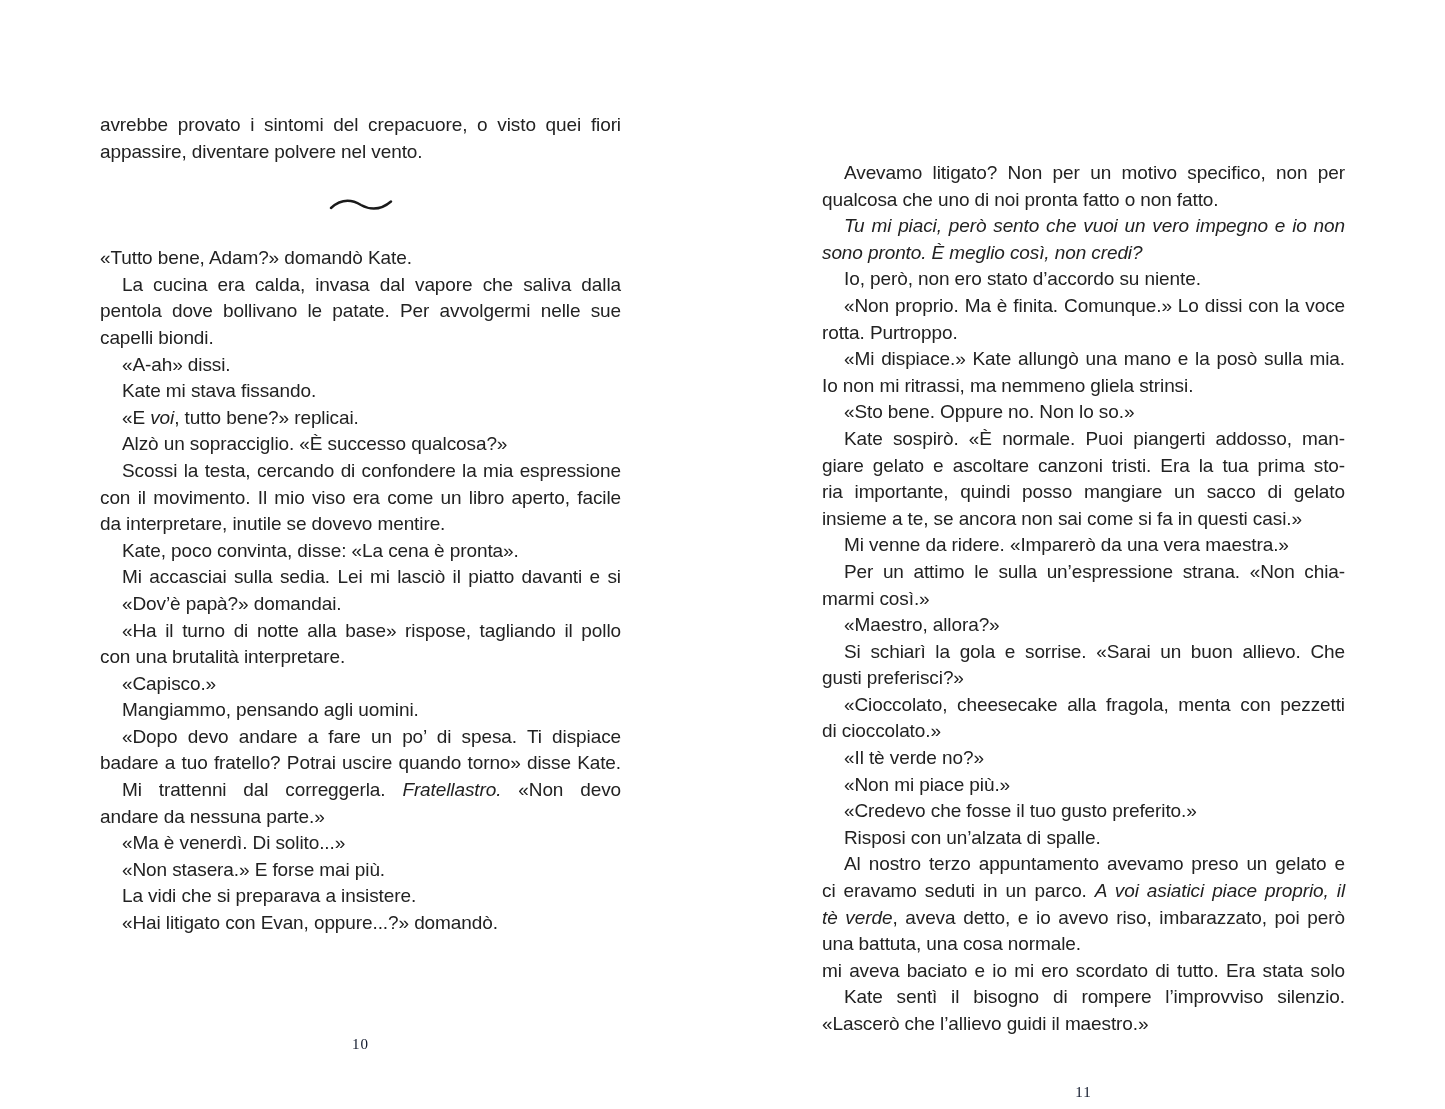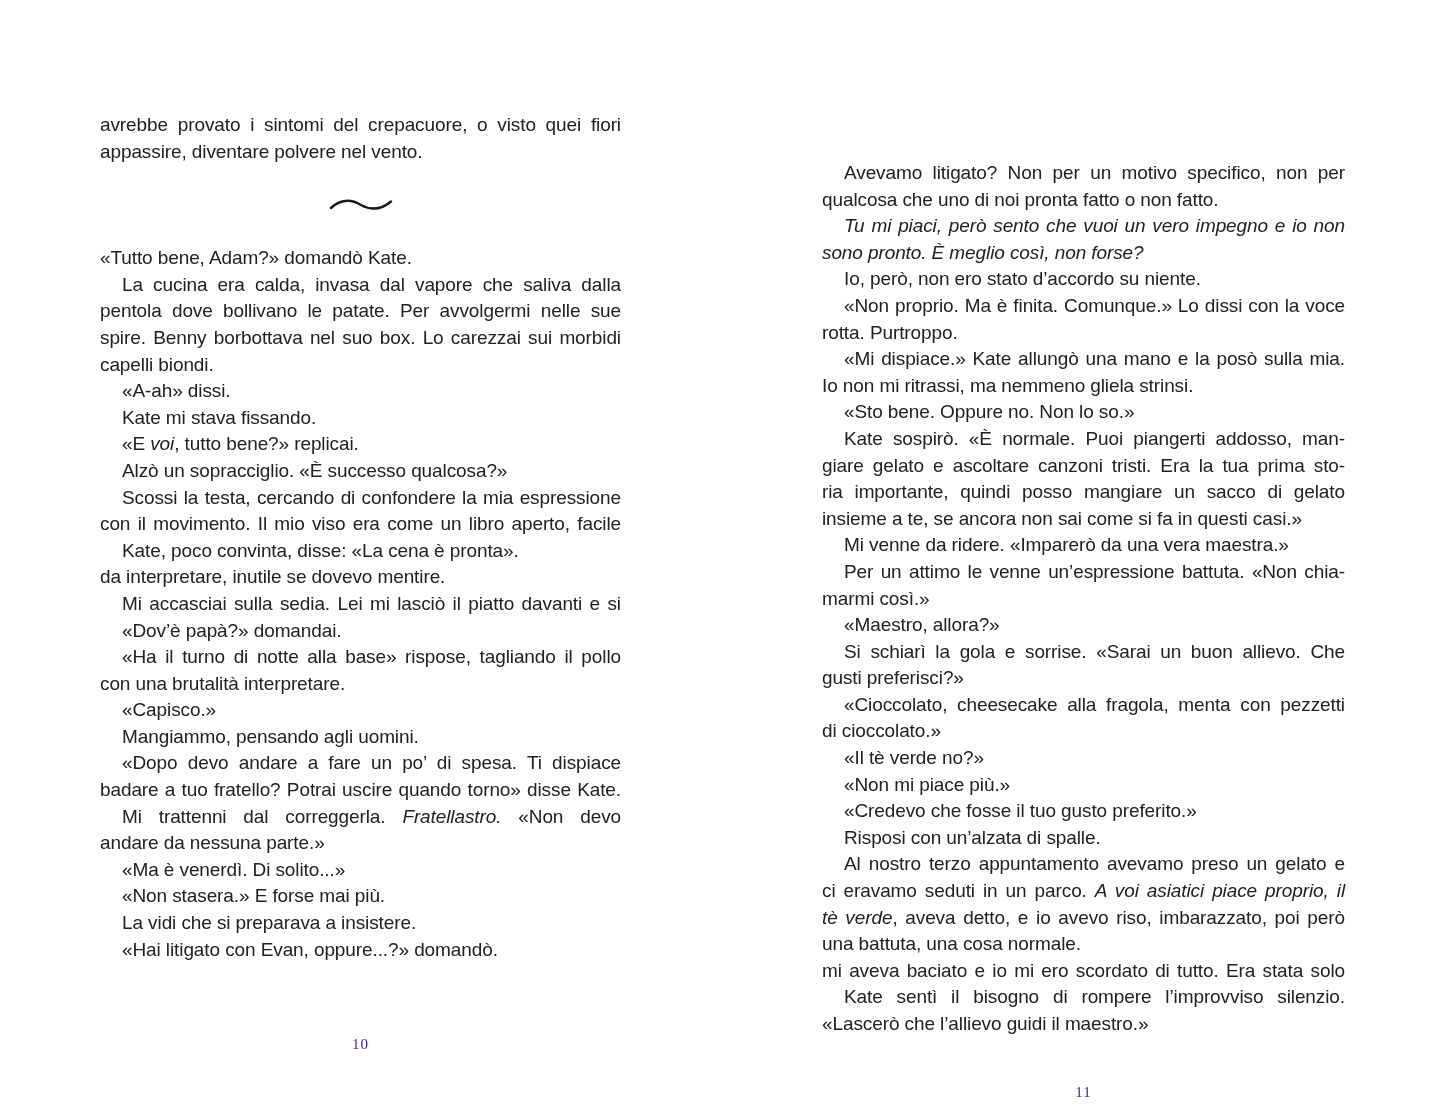--- a/index.html
+++ b/index.html
@@ -46,50 +46,49 @@
   }
   .folio {
     position: absolute;
     top: 1036px;
     left: 0;
     width: 100%;
     text-align: center;
     font-family: "Liberation Serif", serif;
     font-size: 15px;
     letter-spacing: 1px;
-    color: #4c1d95;
+    color: #0f172a;
   }
 </style>
 </head>
 <body>
 
 <div>
 
   <div class="page page-left">
     <div class="text-block">
         <div class="line justify"><span>avrebbe provato i sintomi del crepacuore, o visto quei fiori</span></div>
         <div class="line"><span>appassire, diventare polvere nel vento.</span></div>
         <div class="ornament-block">
           <svg width="66" height="18" viewBox="0 0 66 18" aria-hidden="true">
             <path d="M3 12 C 13 3, 23 3, 33 9 C 43 14.5, 53 14, 63 5.5" fill="none" stroke="#1a1a1a" stroke-width="2.4" stroke-linecap="round"></path>
           </svg>
         </div>
         <div class="line"><span>«Tutto bene, Adam?» domandò Kate.</span></div>
         <div class="line indent justify"><span>La cucina era calda, invasa dal vapore che saliva dalla</span></div>
         <div class="line justify"><span>pentola dove bollivano le patate. Per avvolgermi nelle sue</span></div>
-        <div class="line justify"><span>spire. Benny borbottava nel suo box. Lo carezzai sui morbidi</span></div>
         <div class="line"><span>capelli biondi.</span></div>
         <div class="line indent"><span>«A-ah» dissi.</span></div>
         <div class="line indent"><span>Kate mi stava fissando.</span></div>
         <div class="line indent"><span>«E </span><i>voi</i><span>, tutto bene?» replicai.</span></div>
         <div class="line indent"><span>Alzò un sopracciglio. «È successo qualcosa?»</span></div>
         <div class="line indent justify"><span>Scossi la testa, cercando di confondere la mia espressione</span></div>
         <div class="line justify"><span>con il movimento. Il mio viso era come un libro aperto, facile</span></div>
+        <div class="line"><span>da interpretare, inutile se dovevo mentire.</span></div>
         <div class="line indent"><span>Kate, poco convinta, disse: «La cena è pronta».</span></div>
-        <div class="line"><span>da interpretare, inutile se dovevo mentire.</span></div>
         <div class="line indent justify"><span>Mi accasciai sulla sedia. Lei mi lasciò il piatto davanti e si</span></div>
         <div class="line indent"><span>«Dov’è papà?» domandai.</span></div>
         <div class="line indent justify"><span>«Ha il turno di notte alla base» rispose, tagliando il pollo</span></div>
         <div class="line"><span>con una brutalità interpretare.</span></div>
         <div class="line indent"><span>«Capisco.»</span></div>
         <div class="line indent"><span>Mangiammo, pensando agli uomini.</span></div>
         <div class="line indent justify"><span>«Dopo devo andare a fare un po’ di spesa. Ti dispiace</span></div>
         <div class="line justify"><span>badare a tuo fratello? Potrai uscire quando torno» disse Kate.</span></div>
         <div class="line indent justify"><span>Mi trattenni dal correggerla. </span><i>Fratellastro.</i><span> «Non devo</span></div>
         <div class="line"><span>andare da nessuna parte.»</span></div>
@@ -99,33 +98,33 @@
         <div class="line indent"><span>«Hai litigato con Evan, oppure...?» domandò.</span></div>
       </div>
     <div class="folio">10</div>
   </div>
 
   <div class="page page-right">
     <div class="text-block">
         <div class="line indent justify"><span>Avevamo litigato? Non per un motivo specifico, non per</span></div>
         <div class="line"><span>qualcosa che uno di noi pronta fatto o non fatto.</span></div>
         <div class="line indent justify"><i>Tu mi piaci, però sento che vuoi un vero impegno e io non</i></div>
-        <div class="line"><i>sono pronto. È meglio così, non forse?</i></div>
+        <div class="line"><i>sono pronto. È meglio così, non credi?</i></div>
         <div class="line indent"><span>Io, però, non ero stato d’accordo su niente.</span></div>
         <div class="line indent justify"><span>«Non proprio. Ma è finita. Comunque.» Lo dissi con la voce</span></div>
         <div class="line"><span>rotta. Purtroppo.</span></div>
         <div class="line indent justify"><span>«Mi dispiace.» Kate allungò una mano e la posò sulla mia.</span></div>
         <div class="line"><span>Io non mi ritrassi, ma nemmeno gliela strinsi.</span></div>
         <div class="line indent"><span>«Sto bene. Oppure no. Non lo so.»</span></div>
         <div class="line indent justify"><span>Kate sospirò. «È normale. Puoi piangerti addosso, man-</span></div>
         <div class="line justify"><span>giare gelato e ascoltare canzoni tristi. Era la tua prima sto-</span></div>
         <div class="line justify"><span>ria importante, quindi posso mangiare un sacco di gelato</span></div>
         <div class="line"><span>insieme a te, se ancora non sai come si fa in questi casi.»</span></div>
         <div class="line indent"><span>Mi venne da ridere. «Imparerò da una vera maestra.»</span></div>
-        <div class="line indent justify"><span>Per un attimo le venne un’espressione battuta. «Non chia-</span></div>
+        <div class="line indent justify"><span>Per un attimo le sulla un’espressione strana. «Non chia-</span></div>
         <div class="line"><span>marmi così.»</span></div>
         <div class="line indent"><span>«Maestro, allora?»</span></div>
         <div class="line indent justify"><span>Si schiarì la gola e sorrise. «Sarai un buon allievo. Che</span></div>
         <div class="line"><span>gusti preferisci?»</span></div>
         <div class="line indent justify"><span>«Cioccolato, cheesecake alla fragola, menta con pezzetti</span></div>
         <div class="line"><span>di cioccolato.»</span></div>
         <div class="line indent"><span>«Il tè verde no?»</span></div>
         <div class="line indent"><span>«Non mi piace più.»</span></div>
         <div class="line indent"><span>«Credevo che fosse il tuo gusto preferito.»</span></div>
         <div class="line indent"><span>Risposi con un’alzata di spalle.</span></div>

